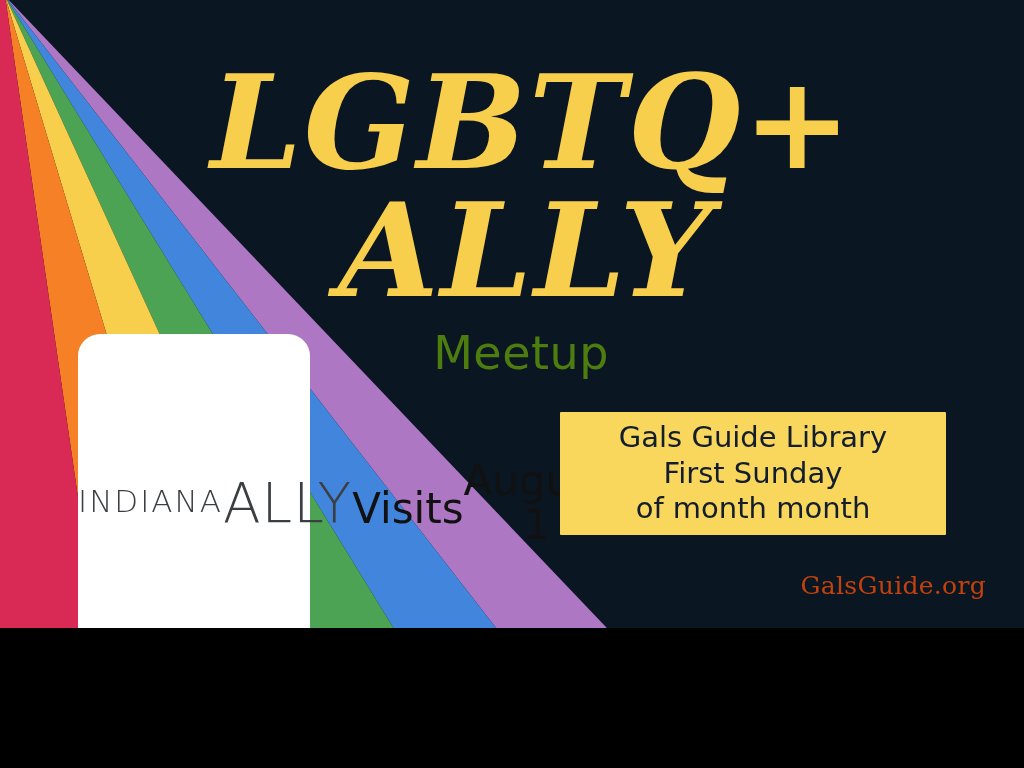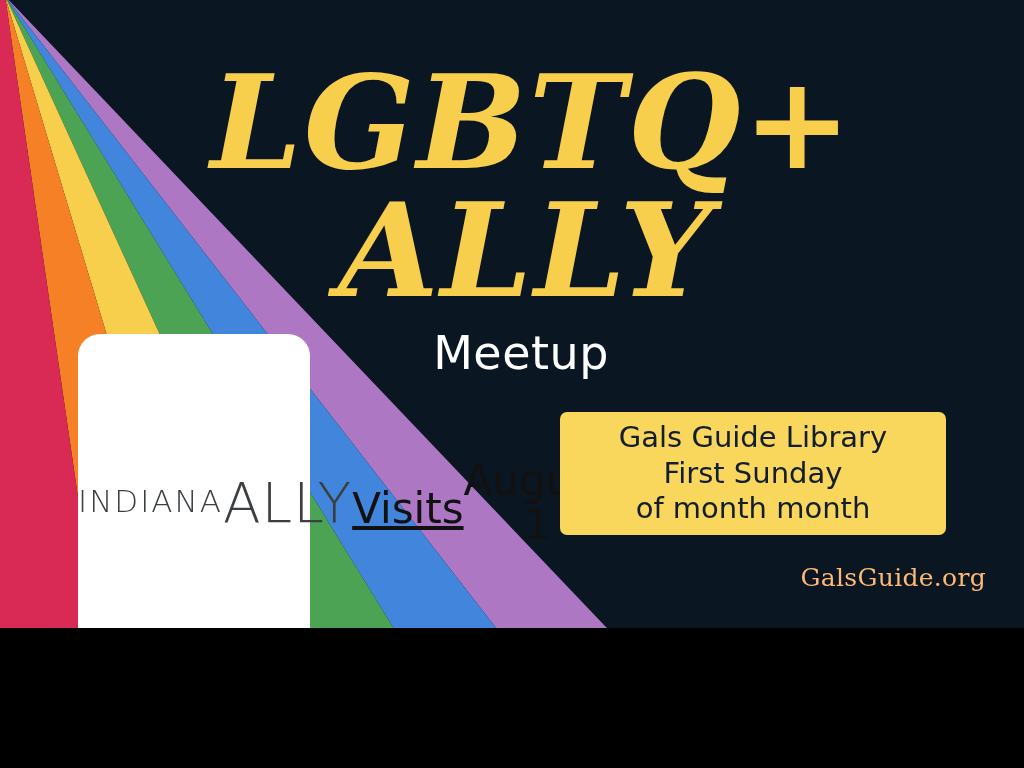--- a/index.html
+++ b/index.html
@@ -48,21 +48,21 @@
     font-size: 130px;
     padding-left: 14px;
   }
 
   #subtitle {
     position: absolute;
     top: 326px;
     left: 0;
     width: 1024px;
     text-align: center;
-    color: #ffffff;
+    color: #4d7c0f;
     font-family: "DejaVu Sans", sans-serif;
     font-size: 46px;
     font-weight: 400;
     letter-spacing: 0.5px;
     padding-left: 18px;
     box-sizing: border-box;
   }
 
   
   #iyg-card {
@@ -97,51 +97,51 @@
   #iyg-word-group   { font-size: 33px; margin-top: 1px; letter-spacing: 3px; }
 
   .iyg-visit-line {
     color: #111111;
     font-family: "DejaVu Sans", sans-serif;
     font-size: 42px;
     font-weight: 400;
     line-height: 1.05;
     text-align: center;
   }
-  #iyg-visit-line-1 { margin-top: 12px; text-decoration: underline; }
+  #iyg-visit-line-1 { margin-top: 12px; }
 
   
   #info-box {
     position: absolute;
     left: 560px;
     top: 412px;
     width: 386px;
     height: 123px;
     background: #f9d65c;
-    border-radius: 7px;
+    border-radius: 1px;
     display: flex;
     flex-direction: column;
     align-items: center;
     justify-content: center;
   }
   .info-line {
     color: #121d2e;
     font-family: "DejaVu Sans", sans-serif;
     font-size: 29px;
     line-height: 1.23;
     text-align: center;
     white-space: nowrap;
   }
 
   
   #watermark {
     position: absolute;
     right: 38px;
-    bottom: 36px;
-    color: #fdba74;
+    bottom: 28px;
+    color: #c2410c;
     font-family: "DejaVu Serif", "Liberation Serif", serif;
     font-size: 25px;
     letter-spacing: 0.3px;
   }
 </style>
 </head>
 <body>
 
 <div id="poster">
 

